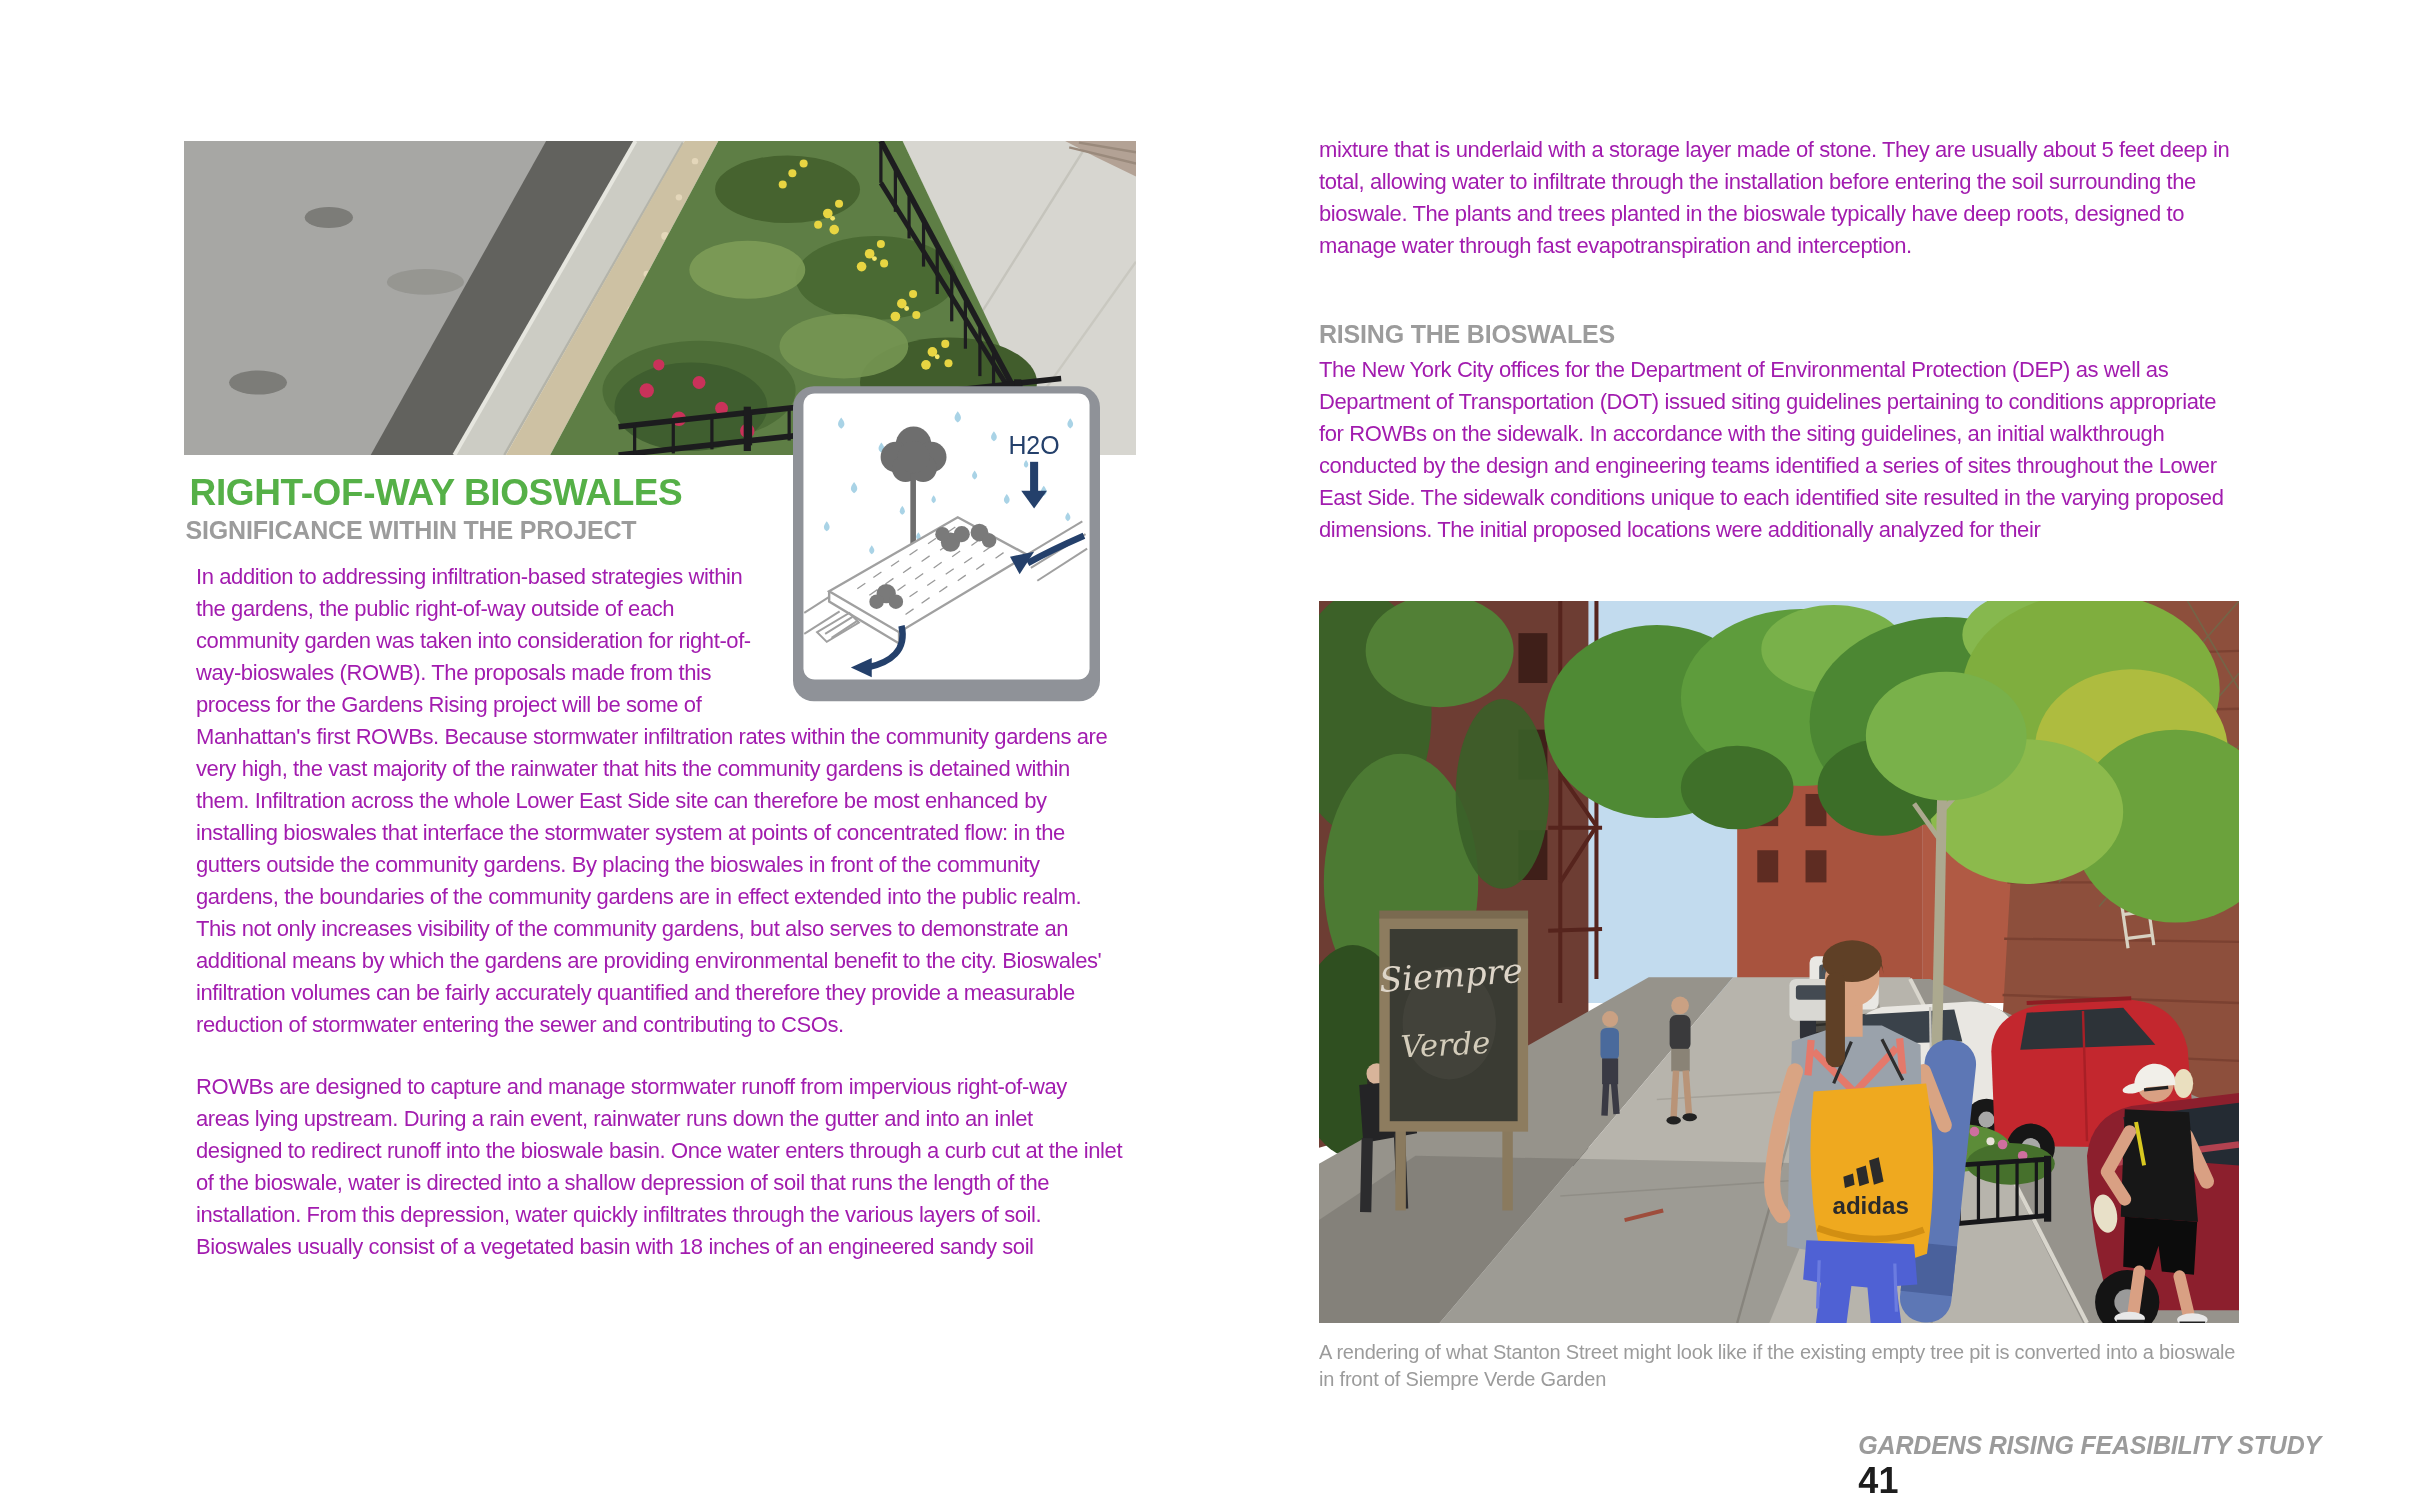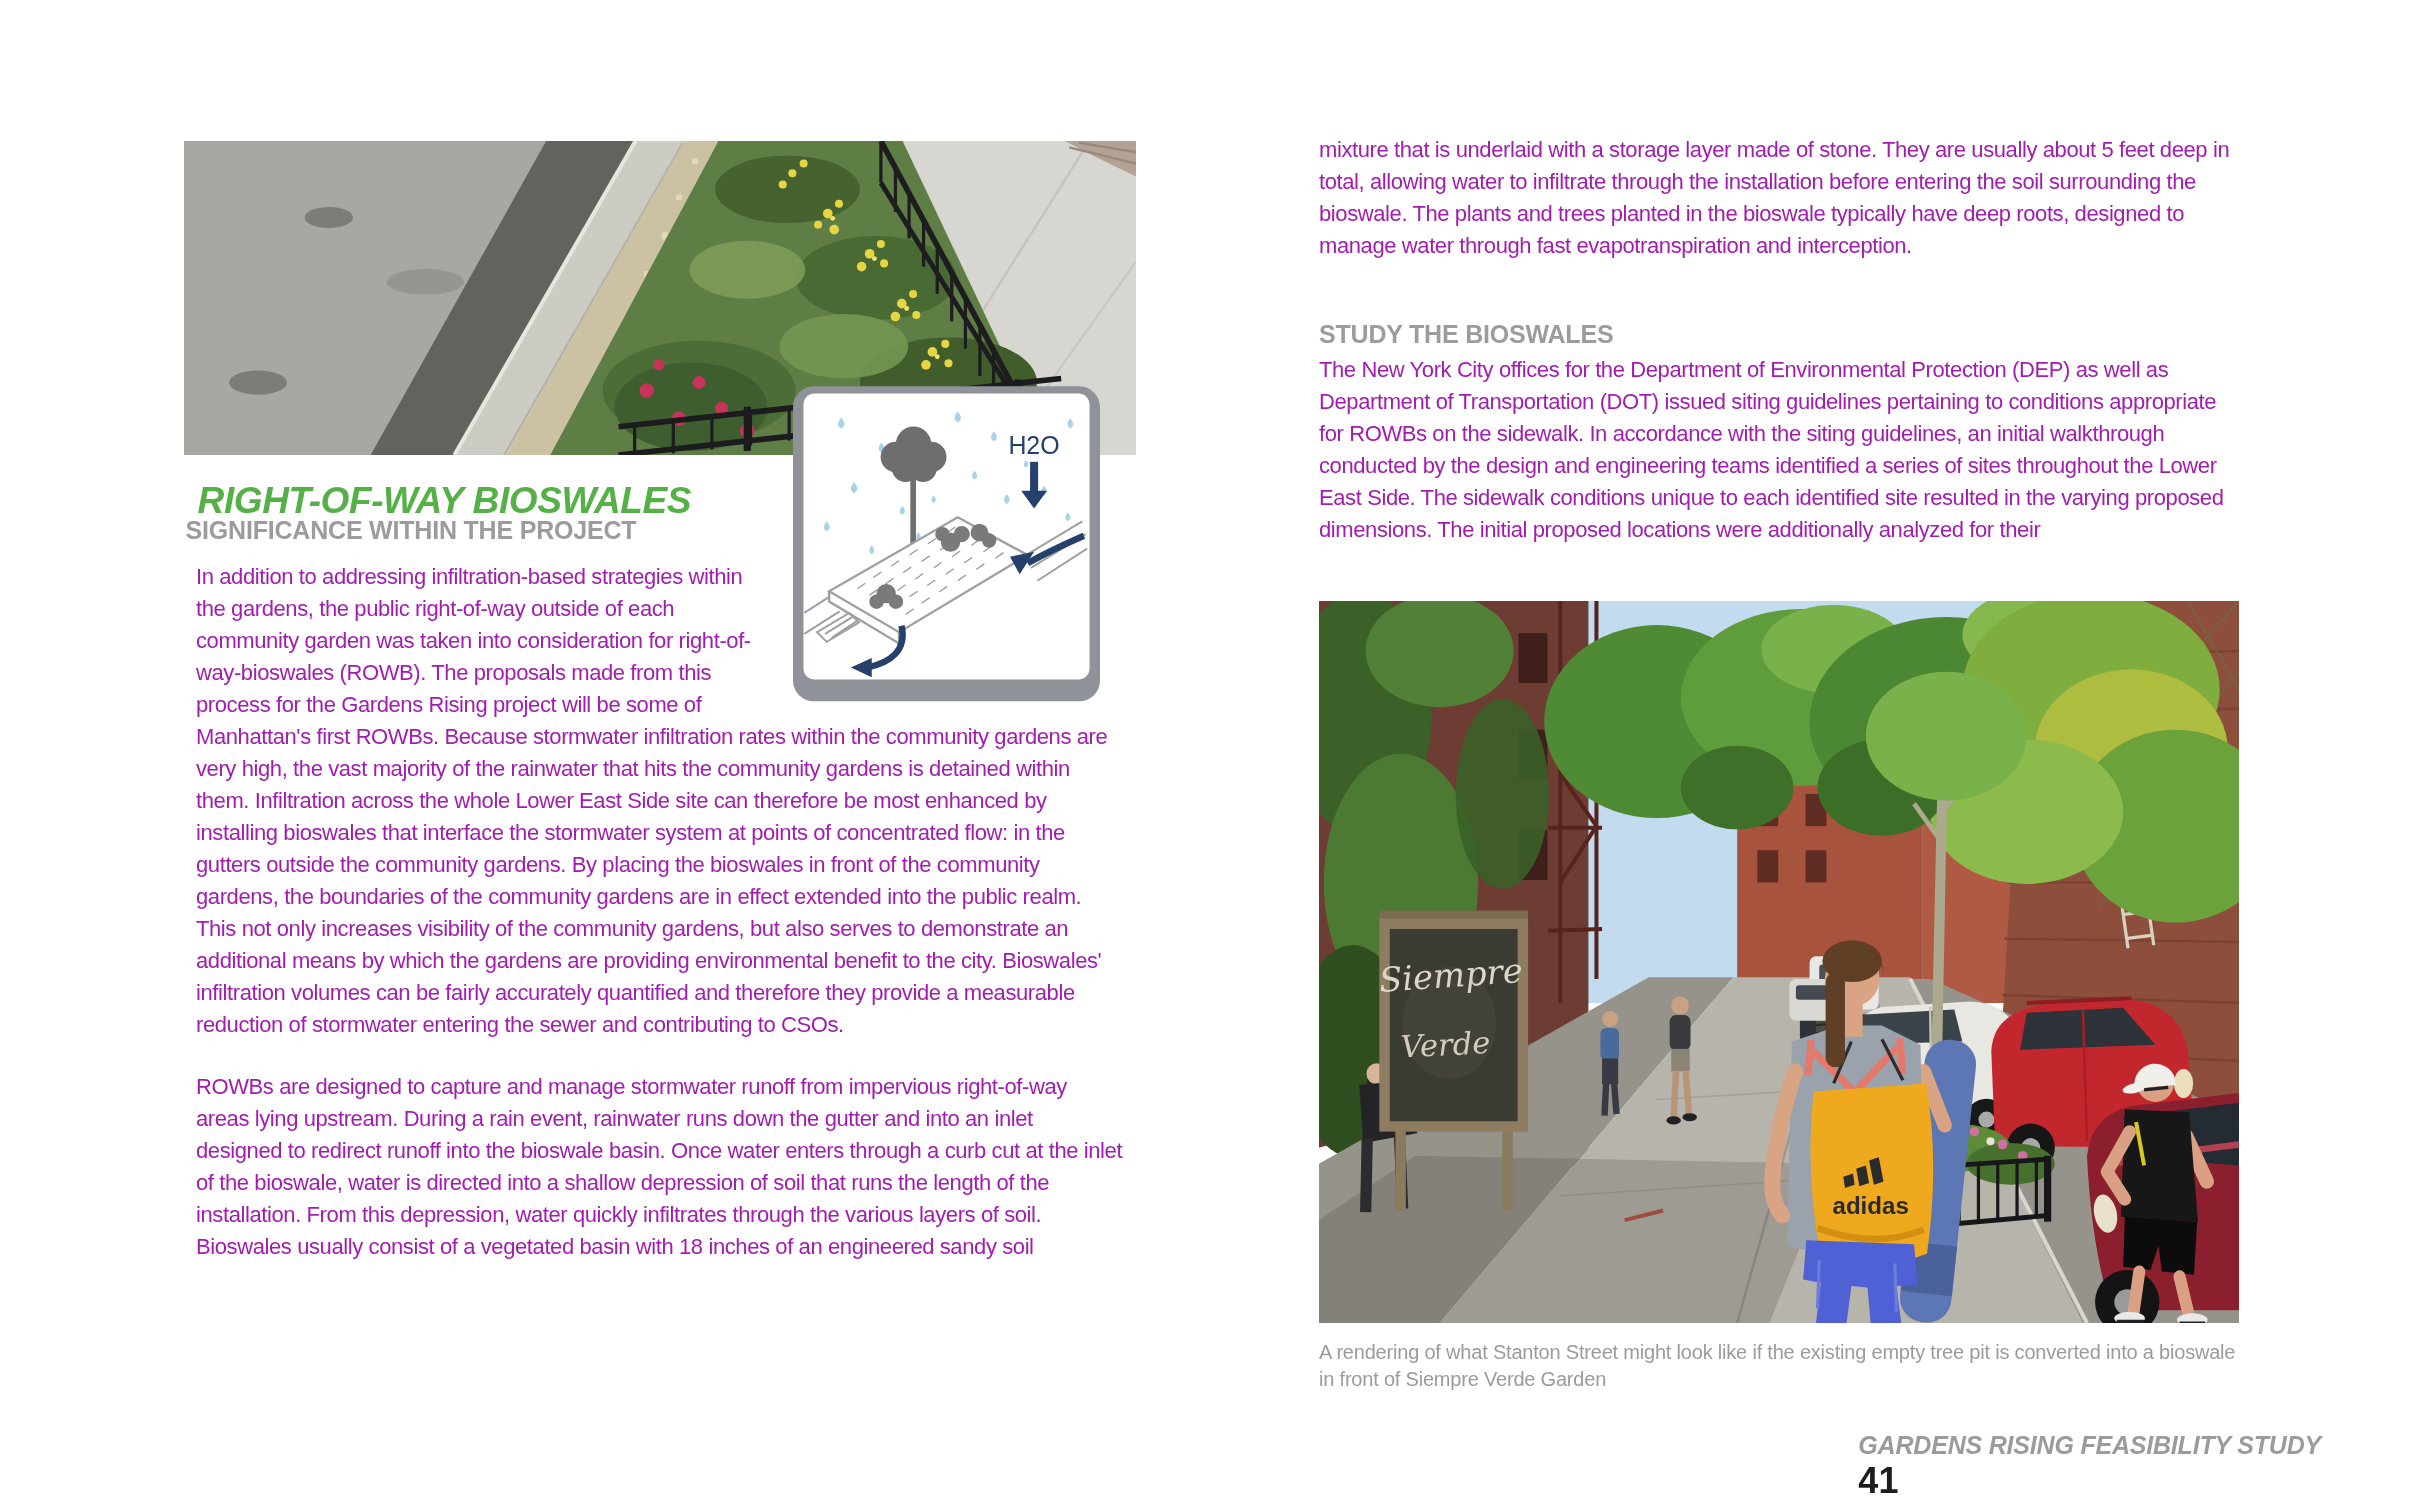--- a/index.html
+++ b/index.html
@@ -1,21 +1,21 @@
 <!DOCTYPE html>
 <html style="font-size:13px"><head>
 <meta charset="utf-8">
 <style>
   html,body{margin:0;padding:0;background:#ffffff;}
   body{width:2413px;height:1508px;overflow:hidden;font-family:"Liberation Sans",sans-serif;position:relative;}
   .page{position:absolute;inset:0;background:#fff;}
 
   .col-left{position:absolute;left:184px;top:0;width:952px;height:1508px;}
   .photo-left{position:absolute;left:0;top:141px;width:952px;height:314px;overflow:hidden;}
-  .page-title{position:absolute;left:1.6px;top:468px;margin:12px;font-size:37px;font-weight:700;letter-spacing:-0.4px;color:#55b047;white-space:nowrap;font-style:italic;}
+  .page-title{position:absolute;left:1.6px;top:468px;margin:4px;font-size:37px;font-weight:700;letter-spacing:-0.4px;color:#55b047;white-space:nowrap;}
   .section-sub{position:absolute;left:1.6px;top:516px;margin:0;font-size:25px;font-weight:700;letter-spacing:-0.2px;color:#9c9c9c;white-space:nowrap;}
   .body-copy{font-size:22px;line-height:32px;letter-spacing:-0.4px;color:#a21caf;}
   .left-body{position:absolute;left:0;top:549px;width:952px;}
   .left-body p{margin:12px;}
   .left-body p + p{margin-top:30px;}
   .diagram-spacer{float:right;width:385px;height:172px;}
   .diagram{position:absolute;left:609px;top:386px;width:307px;height:318px;z-index:5;}
 
   .col-right{position:absolute;left:1319px;top:0;width:925px;height:1508px;}
   .rc-p1{position:absolute;left:0;top:134px;width:925px;margin:0;}
@@ -272,21 +272,21 @@
           <polygon points="300,206 282,234 270,212"></polygon>
           <polygon points="98,338 98,362 72,350"></polygon>
         </g>
       </svg>
     </div>
   </section>
 
   <section class="col-right">
 
     <p class="rc-p1 body-copy">mixture that is underlaid with a storage layer made of stone. They are usually about 5 feet deep in total, allowing water to infiltrate through the installation before entering the soil surrounding the bioswale. The plants and trees planted in the bioswale typically have deep roots, designed to manage water through fast evapotranspiration and interception.</p>
-    <h2 class="rc-h">STUDY THE BIOSWALES</h2>
+    <h2 class="rc-h">RISING THE BIOSWALES</h2>
     <p class="rc-p2 body-copy">The New York City offices for the Department of Environmental Protection (DEP) as well as Department of Transportation (DOT) issued siting guidelines pertaining to conditions appropriate for ROWBs on the sidewalk. In accordance with the siting guidelines, an initial walkthrough conducted by the design and engineering teams identified a series of sites throughout the Lower East Side. The sidewalk conditions unique to each identified site resulted in the varying proposed dimensions. The initial proposed locations were additionally analyzed for their</p>
 
     <figure class="photo-right" style="margin:0">
       <svg width="920" height="722" viewBox="0 0 1144 898" preserveAspectRatio="none">
 
         <rect x="0" y="0" width="1144" height="500" fill="#c2dbee"></rect>
 
         <g>
           <rect x="520" y="140" width="230" height="360" fill="#a8533e"></rect>
           <g fill="#5e2c22">

